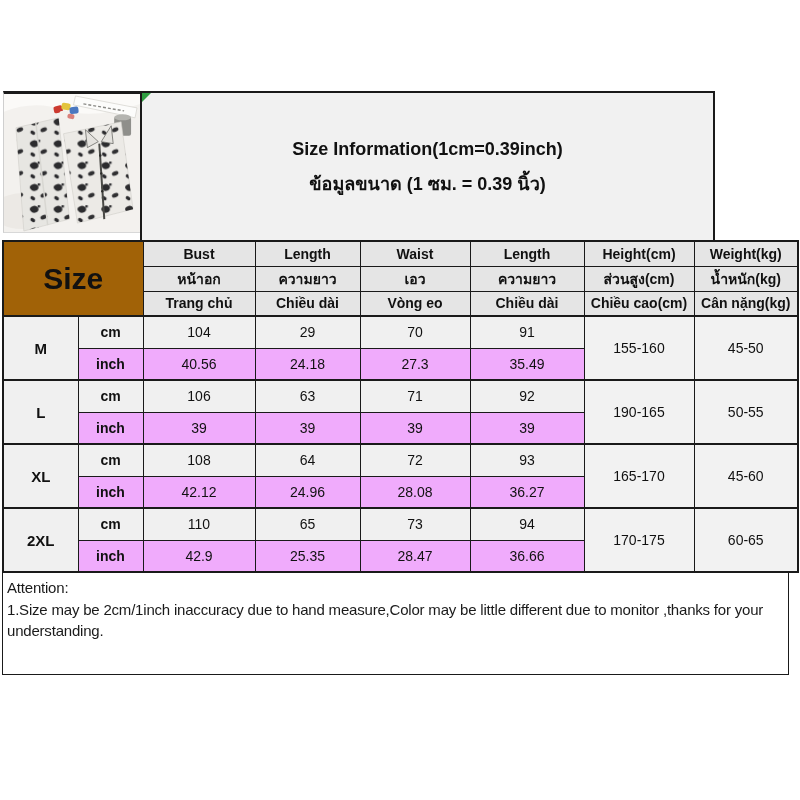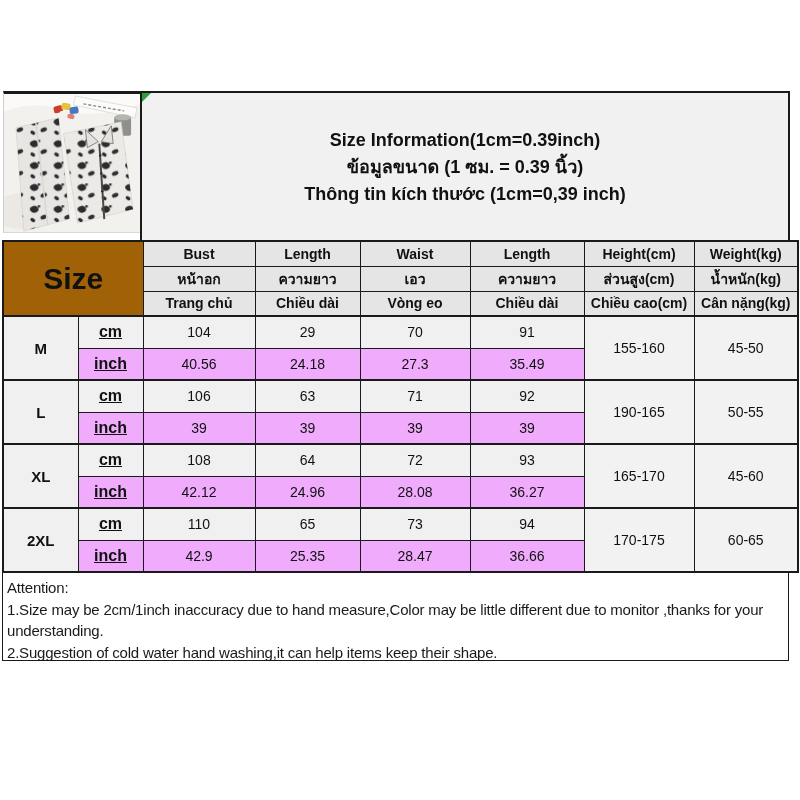--- a/index.html
+++ b/index.html
@@ -10,53 +10,53 @@
   }
   
   .photo{
     position:absolute;left:3px;top:91px;width:137px;height:142px;
     border-top:3px solid #1a1a1a;box-sizing:border-box;
     border-left:1px solid #cfcfcf;border-bottom:1px solid #d8d8d8;
   }
   .photo svg{display:block;width:100%;height:100%;}
   
   .title-box{
-    position:absolute;left:140px;top:91px;width:650px;height:149px;box-sizing:border-box;
+    position:absolute;left:140px;top:91px;width:575px;height:149px;box-sizing:border-box;
     background:#f1f1f1;border:2px solid #1a1a1a;border-bottom:none;
     display:flex;flex-direction:column;align-items:center;justify-content:center;
-    row-gap:7px;text-align:center;
+    row-gap:15px;text-align:center;
   }
   .title-box .t-line{font-weight:bold;font-size:18px;line-height:20px;}
   .corner-marker{
     position:absolute;left:0;top:0;width:0;height:0;
     border-top:9px solid #2f9e41;border-right:9px solid transparent;
   }
   
   table.size-table{
     position:absolute;left:2px;top:240px;width:795px;table-layout:fixed;
     border-collapse:collapse;border:2px solid #1a1a1a;
   }
   table.size-table th,table.size-table td{
     border:1px solid #1a1a1a;text-align:center;vertical-align:middle;
     padding:0;overflow:hidden;white-space:nowrap;
   }
   tr.hdr{height:25px;}
   tr.data{height:32px;}
   th{background:#e5e5e5;font-weight:bold;font-size:14px;}
   th.size-big{font-size:30px;background:#a16207;}
   td.size{background:#d9d9d9;font-weight:bold;font-size:15px;}
-  td.unit{font-weight:bold;font-size:16px;text-decoration:underline;}
+  td.unit{font-weight:bold;font-size:14px;}
   td.val,td.range{font-weight:normal;font-size:14px;}
   tr.row-cm td{background:#f0f0f0;}
   tr.row-inch td{background:#f0abfc;}
   td.range{background:#f2f2f2 !important;}
   tr.group-start td{border-top:2px solid #1a1a1a;}
   
   .attention{
-    position:absolute;left:2px;top:573px;width:787px;height:88px;box-sizing:border-box;
+    position:absolute;left:2px;top:573px;width:787px;height:102px;box-sizing:border-box;
     background:#ffffff;border:1px solid #1a1a1a;border-top:none;
     padding:4px 5px 0 4px;
   }
   .attention .a-line{
     font-size:15px;line-height:21.5px;letter-spacing:-0.2px;color:#1a1a1a;
   }
 </style>
 </head>
 <body>
 
@@ -108,21 +108,20 @@
       <circle cx="98" cy="80" r="1.2" fill="#2b2b28"></circle>
       <circle cx="99" cy="98" r="1.2" fill="#2b2b28"></circle>
     </g>
   </svg>
 </div>
 
 <div class="title-box">
   <span class="corner-marker"></span>
   <div class="t-line">Size Information(1cm=0.39inch)</div>
   <div class="t-line">ข้อมูลขนาด (1 ซม. = 0.39 นิ้ว)</div>
-  <div class="t-line">Thông tin kích thước (1cm=0,39 inch)</div>
 </div>
 
 <table class="size-table">
   <colgroup>
     <col style="width:75px">
       <col style="width:65px">
       <col style="width:112px">
       <col style="width:105px">
     <col style="width:110px">
       <col style="width:114px">
@@ -227,14 +226,13 @@
       <td class="val">28.47</td>
       <td class="val">36.66</td>
     </tr>
   </tbody>
 </table>
 
 <div class="attention">
   <div class="a-line">Attention:</div>
   <div class="a-line">1.Size may be 2cm/1inch inaccuracy due to hand measure,Color may be little different due to monitor ,thanks for your</div>
   <div class="a-line">understanding.</div>
-  <div class="a-line">2.Suggestion of cold water hand washing,it can help items keep their shape.</div>
 </div>
 
 </body></html>

